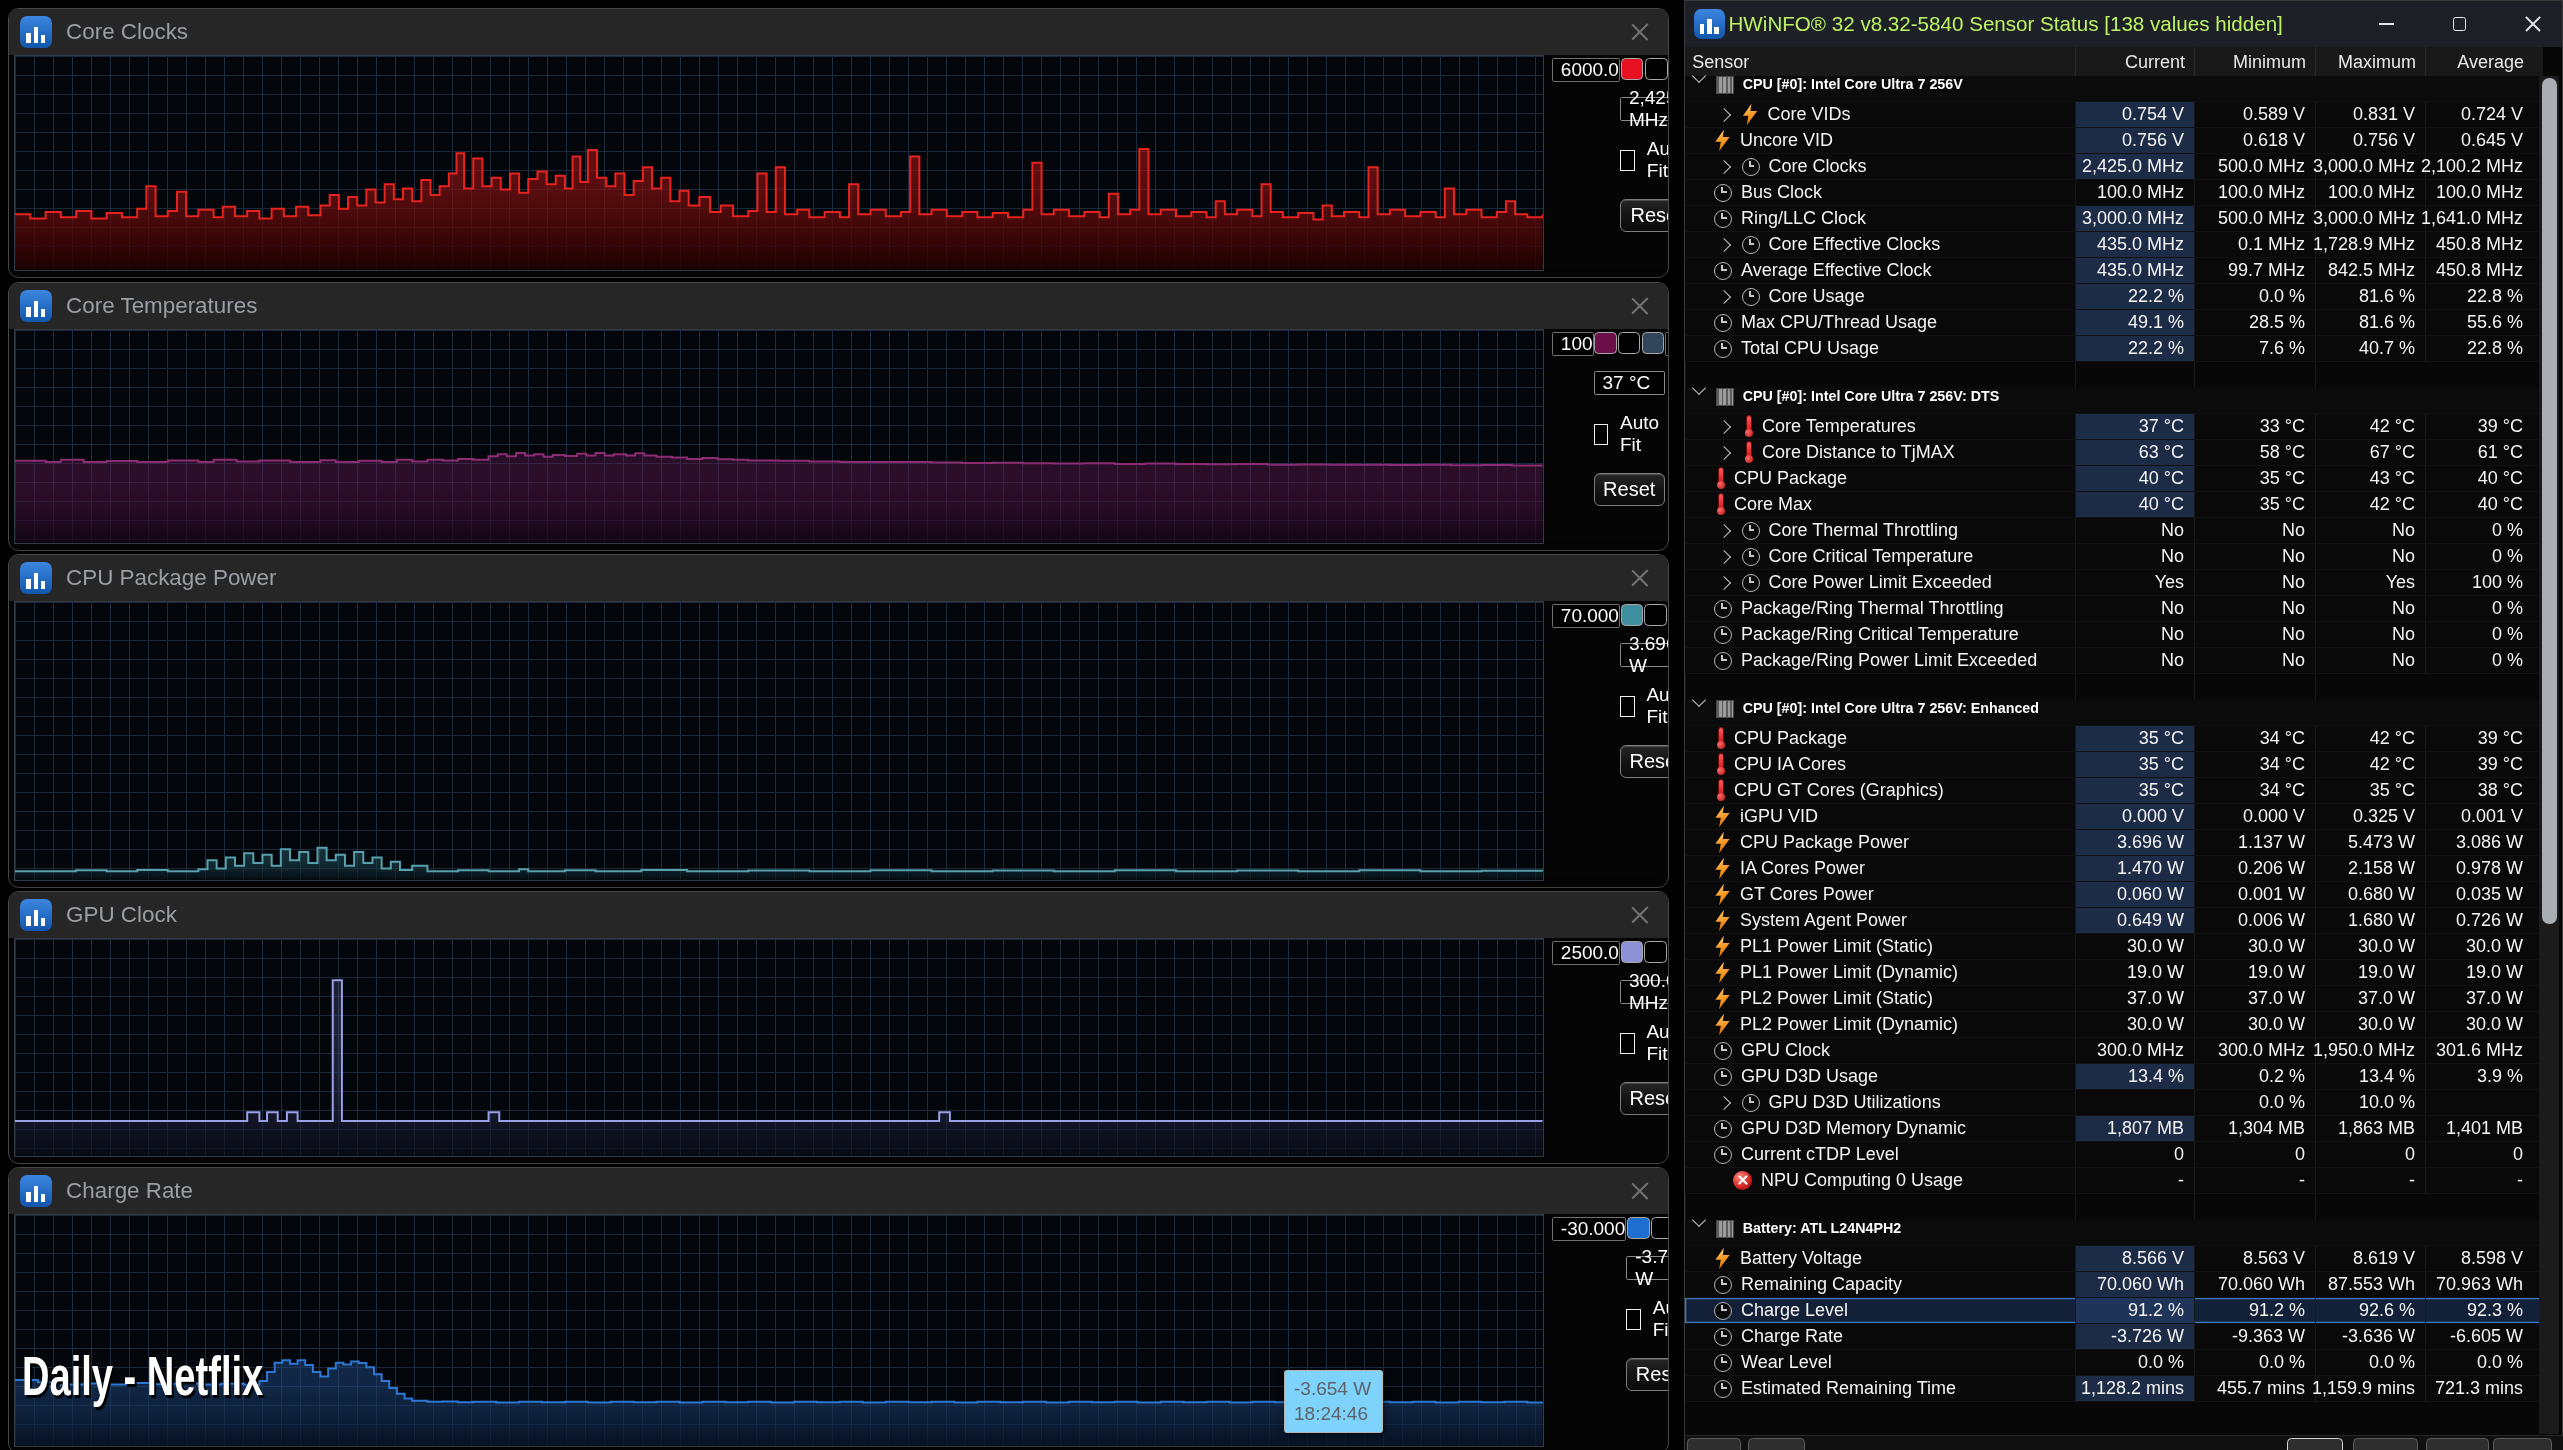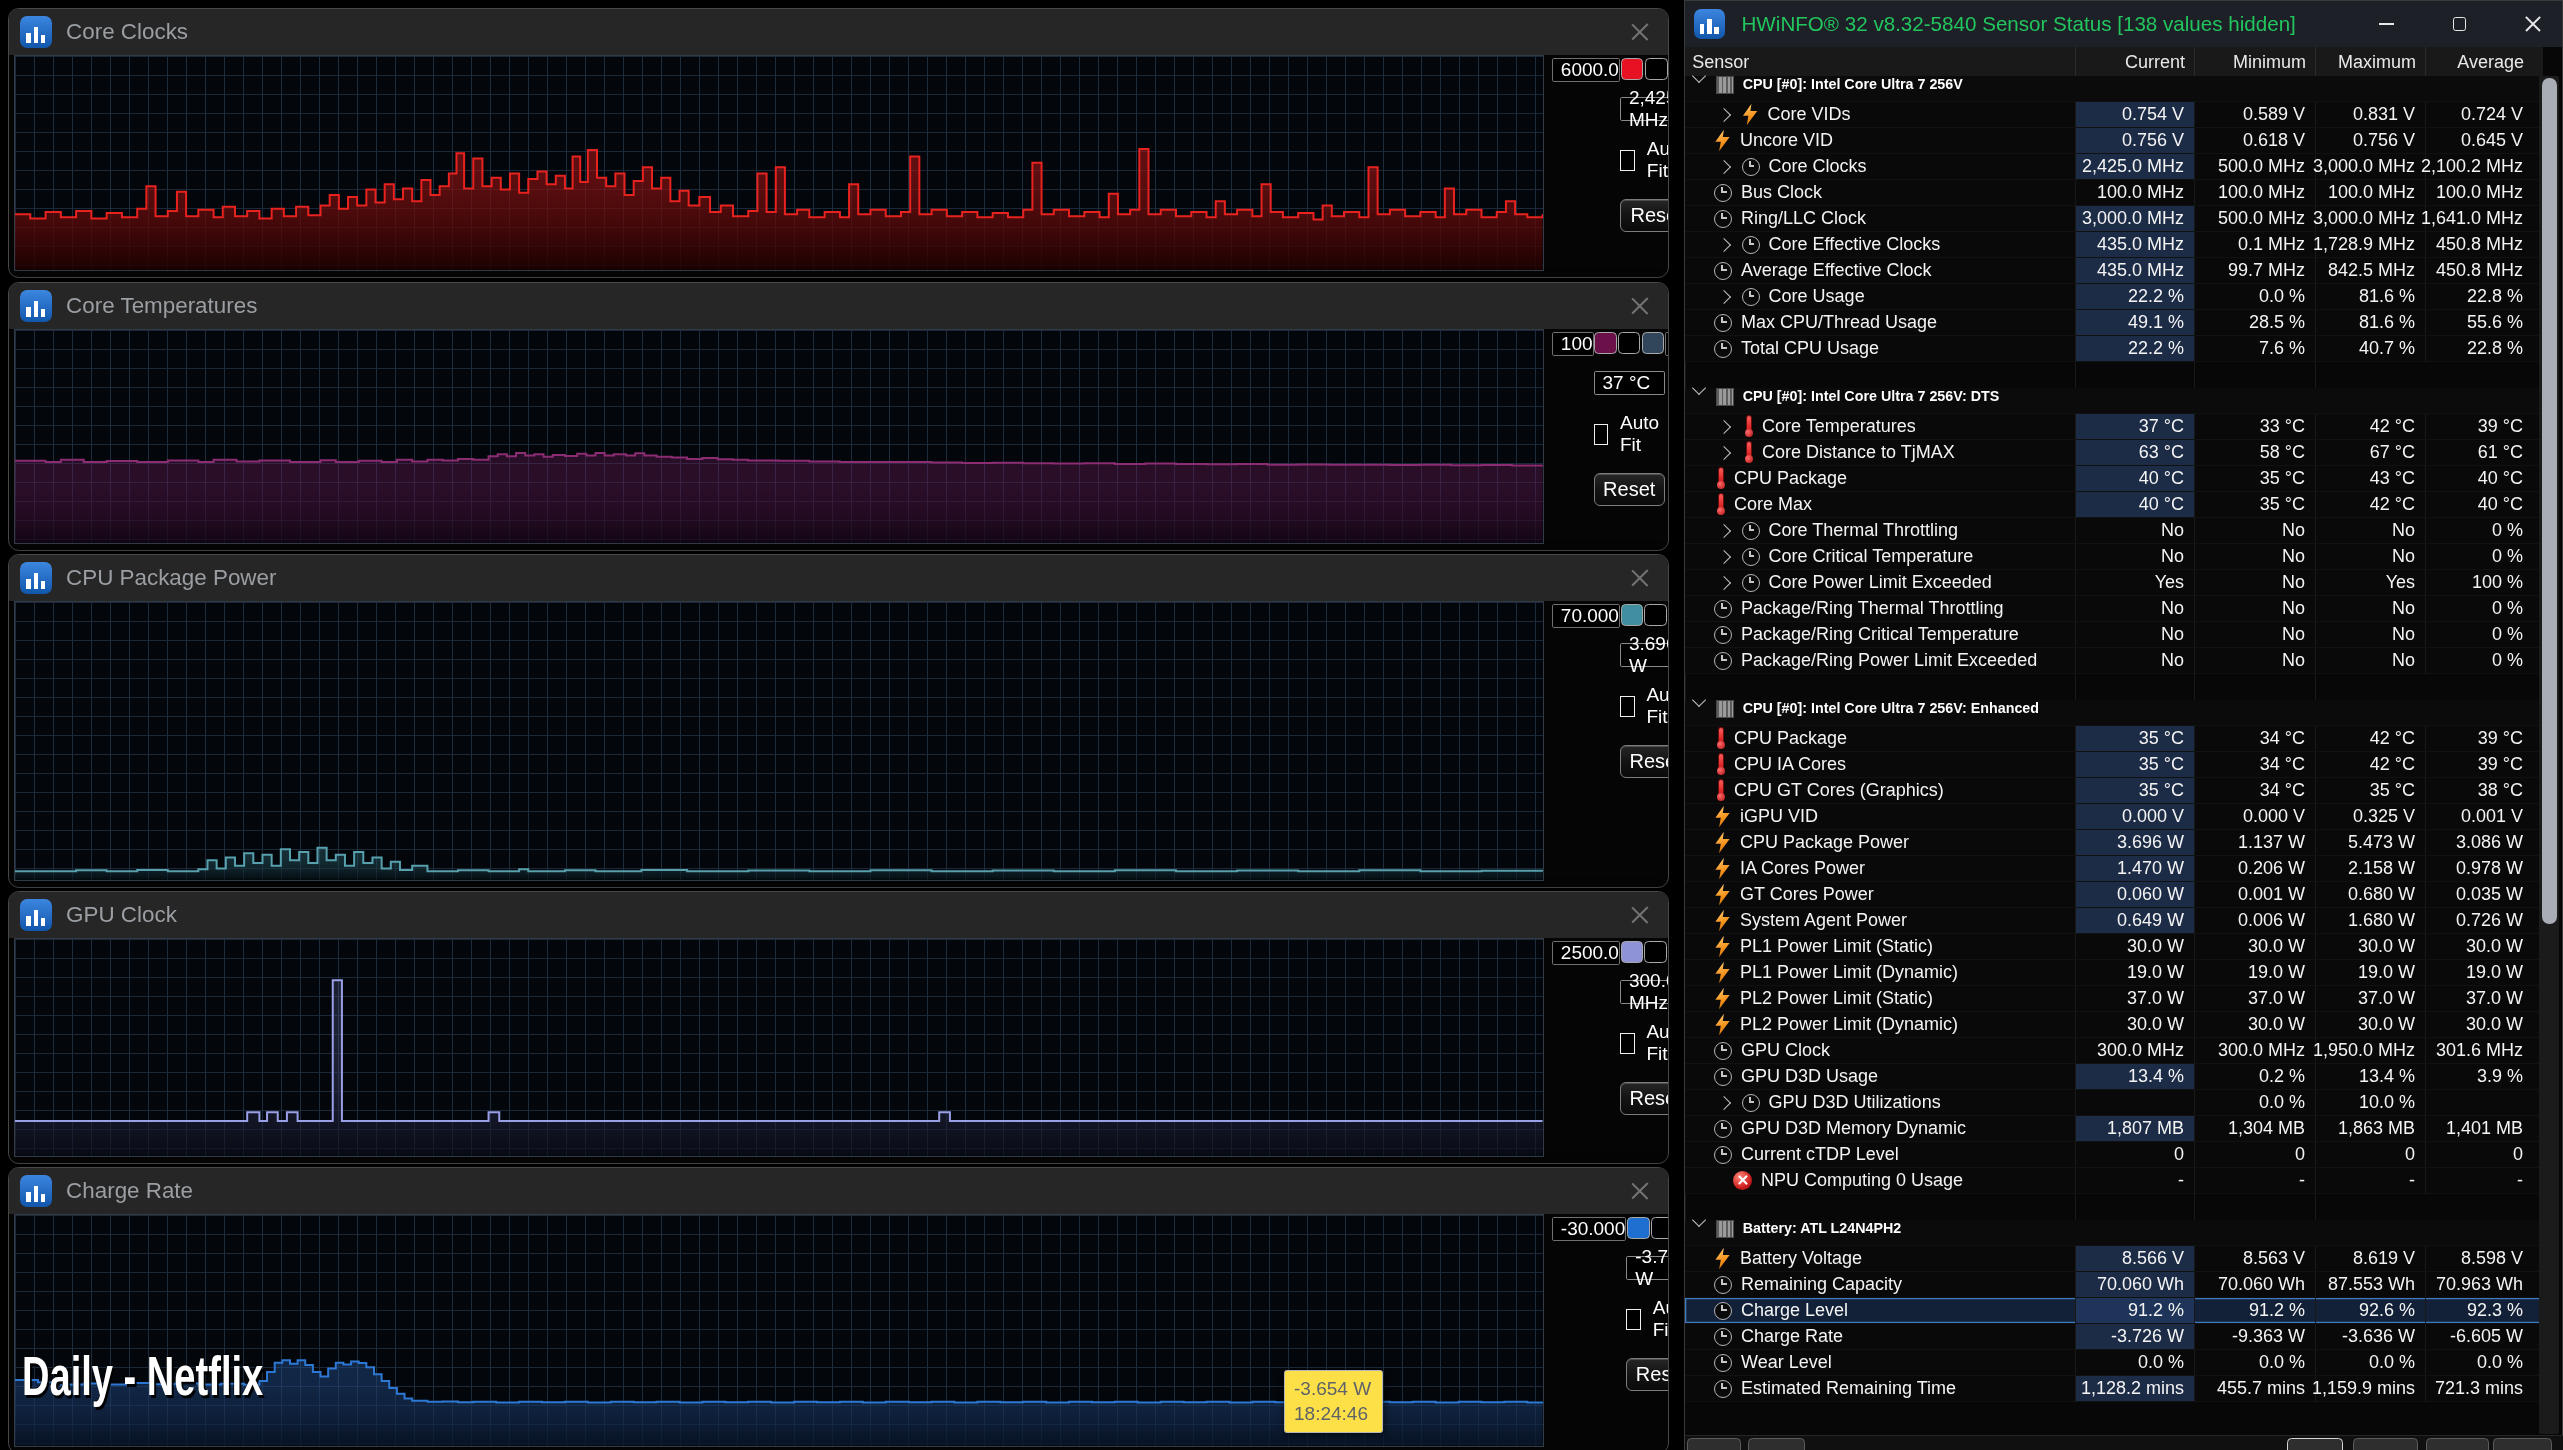--- a/index.html
+++ b/index.html
@@ -39,21 +39,21 @@
   .greset{height:30.5px;border:0.9px solid #7d7d7d;border-radius:6px;color:#fff;font-size:20px;
           display:flex;align-items:center;justify-content:center;
           background:linear-gradient(180deg,#262626 0%,#151515 45%,#0a0a0a 100%);
           box-shadow:inset 0 0.9px 0 rgba(255,255,255,.18);}
 
   
   #sensor{position:absolute;left:1684px;top:0;width:879px;height:1451px;background:#070707;
           border:0.9px solid #3a3a3a;box-sizing:border-box;}
   #stitle{height:46px;background:#1d2027;display:flex;align-items:center;position:relative;}
   #stitle .glogo{width:30.5px;height:30.5px;margin-left:9px;}
-  #stitle-text{margin-left:17px;color:#22c55e;font-size:20.6px;white-space:nowrap;}
+  #stitle-text{margin-left:4px;color:#bef264;font-size:20.6px;white-space:nowrap;}
   .wbtn{position:absolute;top:0;width:41px;height:46px;display:flex;align-items:center;justify-content:center;}
   .wb-min{left:681px;} .wb-max{left:754px;} .wb-close{left:827px;}
   .wb-min i{display:block;width:15.2px;height:1.8px;background:#e8e8e8;}
   .wb-max i{display:block;width:13.4px;height:13.4px;border:1.8px solid #e8e8e8;border-radius:2.7px;box-sizing:border-box;}
   .wb-close i{display:block;width:18px;height:18px;position:relative;}
   .wb-close i::before,.wb-close i::after{content:"";position:absolute;left:-0.9px;top:8px;width:20px;height:1.8px;background:#e8e8e8;}
   .wb-close i::before{transform:rotate(45deg);} .wb-close i::after{transform:rotate(-45deg);}
 
   #shead{position:absolute;top:46px;left:0;width:858px;height:30px;background:#191919;
          display:grid;grid-template-columns:390px 119px 121px 110px 108px;border-bottom:0.9px solid #050505;}
@@ -104,21 +104,21 @@
   #sscroll{position:absolute;top:75px;right:2.7px;width:20px;bottom:16px;background:#1b1b1b;border-radius:1.8px;}
   #sthumb{position:absolute;left:2.7px;right:2.7px;top:1.8px;height:846px;background:#a9aeb4;border-radius:7.2px;}
   #sbar{position:absolute;left:0;bottom:0;width:878px;height:14.3px;background:#101010;border-top:0.9px solid #262626;}
   .pbtn{position:absolute;top:2.7px;height:20px;background:#2e2e2e;border:0.9px solid #5c5c5c;border-radius:4.5px;box-sizing:border-box;}
   .pbtn.focus{border-color:#d6d6d6;}
 
   
   #osd{position:absolute;left:21.5px;top:1343px;color:#fff;font-size:56px;font-weight:bold;
        letter-spacing:0px;transform:scaleX(.68);transform-origin:left center;white-space:nowrap;
        text-shadow:2.7px 2.7px 0 rgba(0,0,0,.95),-0.9px -0.9px 0 rgba(0,0,0,.6);}
-  #tooltip{position:absolute;background:#fde047;border:0.9px solid #b5b5b5;border-radius:2.7px;
+  #tooltip{position:absolute;background:#7dd3fc;border:0.9px solid #b5b5b5;border-radius:2.7px;
            box-shadow:1.8px 2.7px 6.3px rgba(0,0,0,.55);padding:4.5px 10.8px 6.3px 9px;color:#5f6368;
            font-size:19px;line-height:25px;white-space:nowrap;}
 </style>
 </head>
 <body>
 
 <div id="stage">
 
   <div class="gwin" style="top: 8px; height: 270px;">
       <div class="gtitle">

